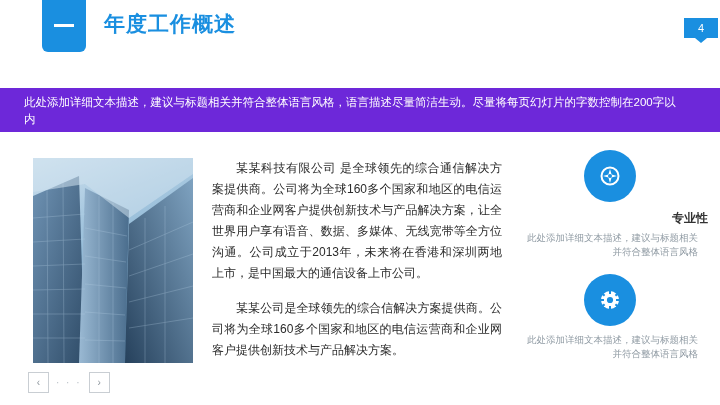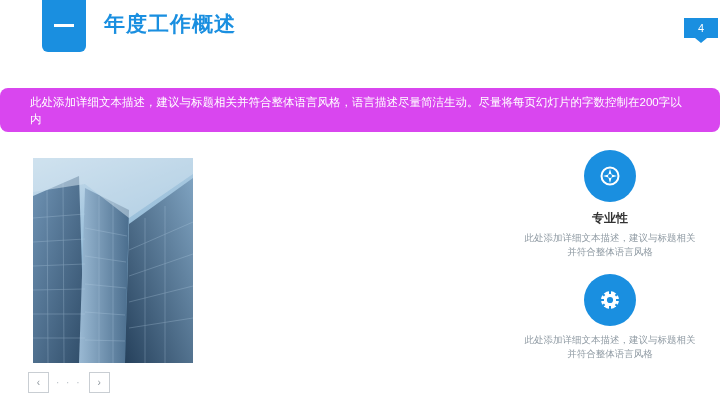--- a/index.html
+++ b/index.html
@@ -77,27 +77,26 @@
     border-top: 5px solid #1a8fe0;
   }
 
   
   .summary-band {
     position: absolute;
     left: 0;
     top: 88px;
     width: 720px;
     height: 44px;
-    background: #d946ef;
+    background: #6d28d9;
     color: #ffffff;
     box-sizing: border-box;
-    padding: 6px 34px 0 30px;
+    padding: 6px 34px 0 24px;
     font-size: 11.5px;
     line-height: 17px;
-    border-radius: 8px;
   }
 
   
   .content {
     position: absolute;
     left: 0;
     top: 150px;
     width: 720px;
     height: 240px;
   }
@@ -133,21 +132,21 @@
   
   .features {
     position: absolute;
     left: 512px;
     top: 0;
     width: 196px;
   }
   .feature {
     position: relative;
     width: 196px;
-    text-align: center;
+    text-align: right;
     margin-bottom: 14px;
   }
   .feature-circle {
     width: 52px;
     height: 52px;
     border-radius: 50%;
     background: #1a8fe0;
     margin: 0 auto 8px auto;
     display: flex;
     align-items: center;
@@ -256,20 +255,24 @@
         <line x1="96" y1="118" x2="160" y2="96"></line>
         <line x1="96" y1="144" x2="160" y2="128"></line>
         <line x1="96" y1="170" x2="160" y2="160"></line>
         <line x1="112" y1="60" x2="112" y2="205"></line>
         <line x1="132" y1="48" x2="132" y2="205"></line>
       </g>
       <polygon points="0,0 160,0 160,16 96,60 52,26 0,34" fill="#cfe2ef" opacity="0.55"></polygon>
     </svg>
   </div>
 
+  <div class="text-col">
+    <p>某某科技有限公司 是全球领先的综合通信解决方案提供商。公司将为全球160多个国家和地区的电信运营商和企业网客户提供创新技术与产品解决方案，让全世界用户享有语音、数据、多媒体、无线宽带等全方位沟通。公司成立于2013年，未来将在香港和深圳两地上市，是中国最大的通信设备上市公司。</p>
+    <p>某某公司是全球领先的综合信解决方案提供商。公司将为全球160多个国家和地区的电信运营商和企业网客户提供创新技术与产品解决方案。</p>
+  </div>
 
   <div class="features">
 
     <div class="feature">
       <div class="feature-circle">
         <svg width="26" height="26" viewBox="0 0 26 26" aria-hidden="true">
           <circle cx="13" cy="13" r="8.5" fill="none" stroke="#ffffff" stroke-width="2"></circle>
           <polygon points="13,6 14.6,11.4 20,13 14.6,14.6 13,20 11.4,14.6 6,13 11.4,11.4" fill="#ffffff"></polygon>
           <circle cx="13" cy="13" r="2" fill="#1a8fe0"></circle>
         </svg>

